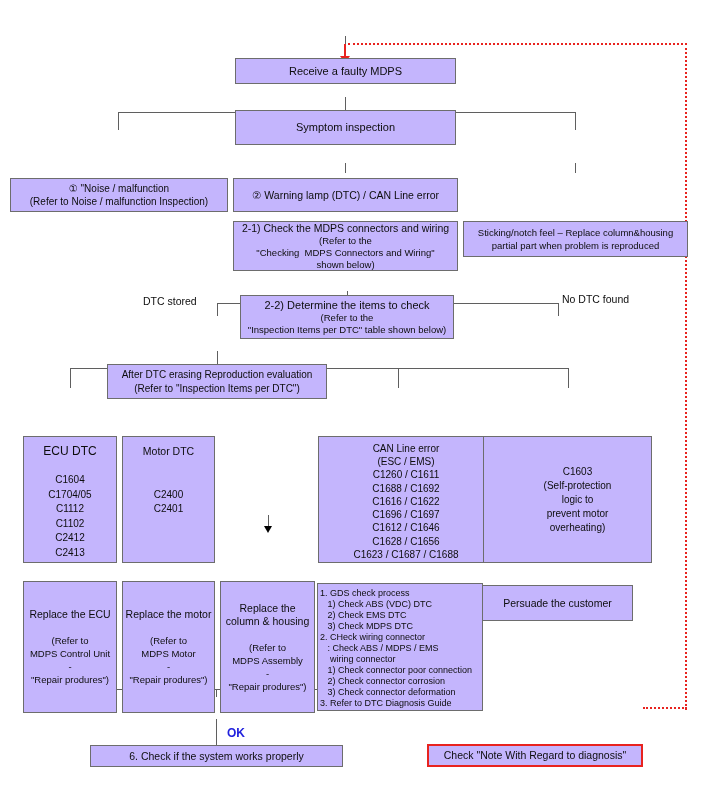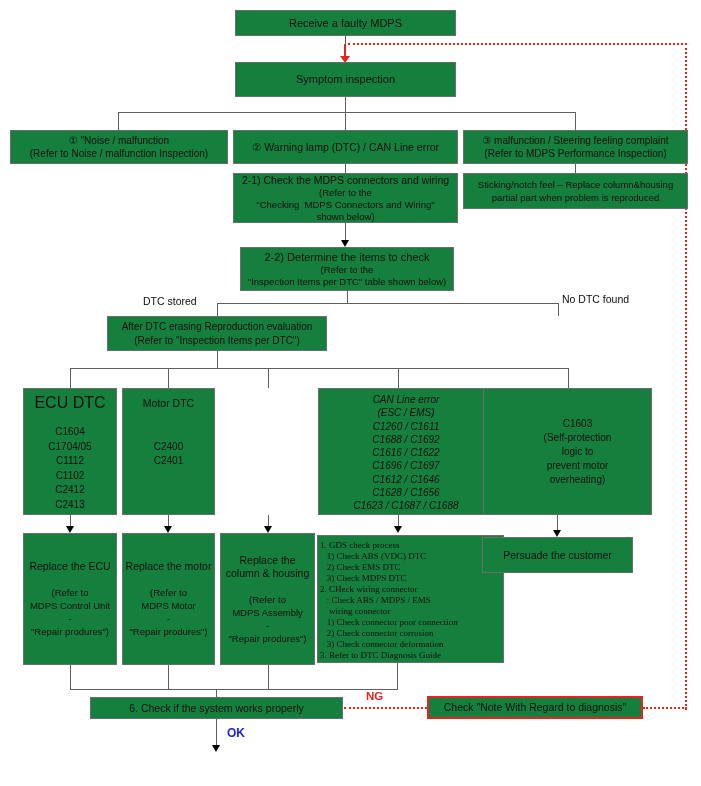--- a/index.html
+++ b/index.html
@@ -2,53 +2,53 @@
 <html><head>
 <meta charset="utf-8">
 <style>
   html,body{margin:0;padding:0;background:#fff;}
   #canvas{
     position:relative;width:701px;height:786px;background:#ffffff;overflow:hidden;
     font-family:"Liberation Sans", sans-serif;color:#0d0d0d;
   }
   
   .node{
-    position:absolute;box-sizing:border-box;background:#15803d;border:1px solid #6d6d6d;
+    position:absolute;box-sizing:border-box;background:#c4b5fd;border:1px solid #6d6d6d;
     display:flex;flex-direction:column;justify-content:center;align-items:center;
-    text-align:center;font-size:10px;line-height:13px;
+    text-align:center;font-size:10px;line-height:13px;margin-top:48px;
   }
   .node .ln{white-space:pre;}
   .node .ln:empty::after{content:"\00a0";}
 
   .n-receive{left:235px;top:10px;width:221px;height:26px;font-size:11px;}
   .n-symptom{left:235px;top:62px;width:221px;height:35px;font-size:11px;line-height:15px;}
   .n-noise{left:10px;top:130px;width:218px;height:34px;font-size:10px;line-height:13.5px;}
   .n-warning{left:233px;top:130px;width:225px;height:34px;font-size:10.5px;}
   .n-malfunction{left:463px;top:130px;width:225px;height:34px;font-size:10px;line-height:13.5px;}
   .n-check-wiring{left:233px;top:173px;width:225px;height:50px;font-size:9.5px;line-height:12px;}
   .n-check-wiring .ln:first-child{font-size:10.5px;line-height:13px;}
   .n-sticking{left:463px;top:173px;width:225px;height:36px;font-size:9.5px;line-height:13.5px;}
   .n-determine{left:240px;top:247px;width:214px;height:44px;font-size:9.5px;line-height:12.5px;}
   .n-determine .ln:first-child{font-size:11px;line-height:14px;}
   .n-after{left:107px;top:316px;width:220px;height:35px;font-size:10px;line-height:14px;}
   .n-noreplace{left:482px;top:316px;width:151px;height:35px;font-size:10px;}
   .n-ecu{left:23px;top:388px;width:94px;height:127px;justify-content:flex-start;padding-top:7px;font-size:10px;line-height:14.5px;}
-  .n-ecu .ln:first-child{font-size:16px;}
+  .n-ecu .ln:first-child{font-size:12px;}
   .n-motor{left:122px;top:388px;width:93px;height:127px;justify-content:flex-start;padding-top:7px;font-size:10px;line-height:14.5px;}
   .n-motor .ln:first-child{font-size:10.5px;}
   .n-torque{left:220px;top:388px;width:95px;height:127px;justify-content:flex-start;padding-top:7px;font-size:10px;line-height:14px;}
-  .n-can{left:318px;top:388px;width:176px;height:127px;justify-content:flex-start;padding-top:4px;font-size:10px;line-height:13.3px;font-style:italic;}
+  .n-can{left:318px;top:388px;width:176px;height:127px;justify-content:center;padding-top:4px;font-size:10px;line-height:13.3px;}
   .n-c1603{left:483px;top:388px;width:169px;height:127px;font-size:10px;line-height:14px;padding-left:20px;}
   .n-r-ecu{left:23px;top:533px;width:94px;height:132px;font-size:9.5px;line-height:13px;}
   .n-r-ecu .ln:first-child{font-size:10.5px;}
   .n-r-motor{left:122px;top:533px;width:93px;height:132px;font-size:9.5px;line-height:13px;}
   .n-r-motor .ln:first-child{font-size:10.5px;}
   .n-r-col{left:220px;top:533px;width:95px;height:132px;font-size:9.5px;line-height:13px;}
   .n-r-col .ln:nth-child(-n+2){font-size:10.5px;}
-  .n-gds{left:317px;top:535px;width:187px;height:128px;justify-content:flex-start;align-items:flex-start;text-align:left;padding:4px 2px;font-size:9px;line-height:11px;font-family:Liberation Serif, serif;}
+  .n-gds{left:317px;top:535px;width:166px;height:128px;justify-content:flex-start;align-items:flex-start;text-align:left;padding:4px 2px;font-size:9px;line-height:11px;}
   .n-persuade{left:482px;top:537px;width:151px;height:36px;font-size:10.5px;}
   .n-syscheck{left:90px;top:697px;width:253px;height:22px;font-size:10.5px;}
   .n-note{left:427px;top:696px;width:216px;height:23px;border:2px solid #e8231f;font-size:10.5px;}
   .n-finish{left:92px;top:752px;width:251px;height:21px;font-size:10.5px;}
 
   
   .vl{position:absolute;width:1px;background:#5f5f5f;}
   .hl{position:absolute;height:1px;background:#5f5f5f;}
   .vl.red{background:#e8231f;width:2px;}
   .ah{position:absolute;width:0;height:0;border-left:4px solid transparent;border-right:4px solid transparent;border-top:7px solid #000;}
@@ -127,24 +127,20 @@
   <div class="node n-symptom">
       <div class="ln">Symptom inspection</div>
     </div>
   <div class="node n-noise">
       <div class="ln">① "Noise / malfunction</div>
       <div class="ln">(Refer to Noise / malfunction Inspection)</div>
     </div>
   <div class="node n-warning">
       <div class="ln">② Warning lamp (DTC) / CAN Line error</div>
     </div>
-  <div class="node n-malfunction">
-      <div class="ln">③ malfunction / Steering feeling complaint</div>
-      <div class="ln">(Refer to MDPS Performance Inspection)</div>
-    </div>
   <div class="node n-check-wiring">
       <div class="ln">2-1) Check the MDPS connectors and wiring</div>
       <div class="ln">(Refer to the</div>
       <div class="ln">"Checking  MDPS Connectors and Wiring"</div>
       <div class="ln">shown below)</div>
     </div>
   <div class="node n-sticking">
       <div class="ln">Sticking/notch feel – Replace column&amp;housing</div>
       <div class="ln">partial part when problem is reproduced</div>
     </div>

